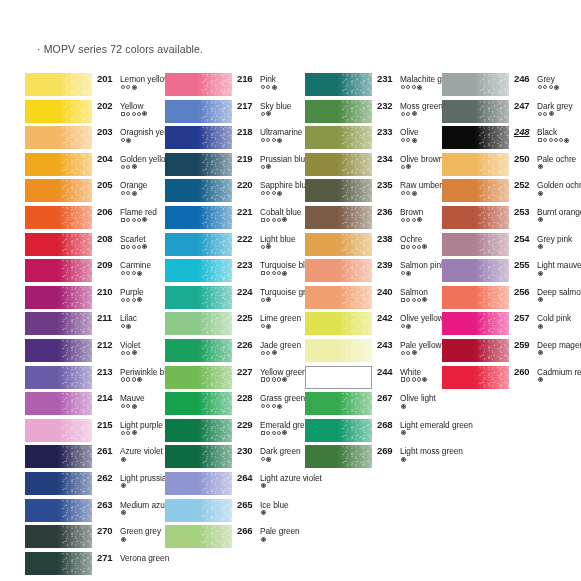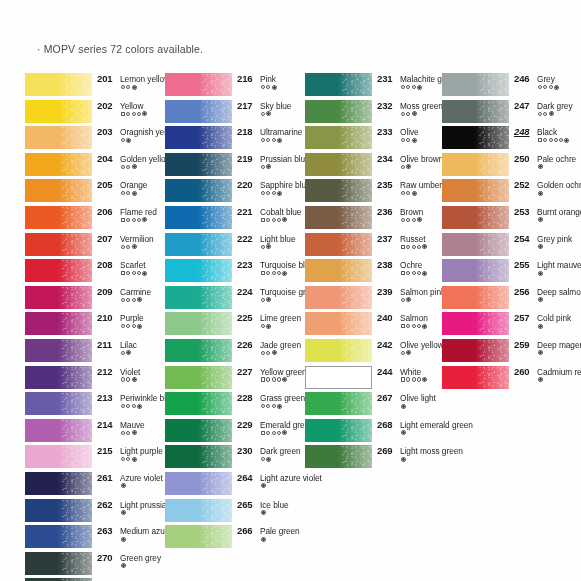--- a/index.html
+++ b/index.html
@@ -237,36 +237,20 @@
             <span class="mk square"></span>
             <span class="mk circle"></span>
             <span class="mk circle"></span>
             <span class="mk circle"></span>
             <span class="mk star"></span>
           </div>
         </div>
       </div>
       <div class="row">
         <div class="swatch">
-          <div class="base" style="background: rgb(224, 58, 40);"></div>
-          <div class="grain"></div>
-          <div class="fade"></div>
-        </div>
-        <div class="info">
-          <div class="code">207</div>
-          <div class="cname">Vermilion</div>
-          <div class="marks">
-            <span class="mk circle"></span>
-            <span class="mk circle"></span>
-            <span class="mk star"></span>
-          </div>
-        </div>
-      </div>
-      <div class="row">
-        <div class="swatch">
           <div class="base" style="background: rgb(219, 31, 53);"></div>
           <div class="grain"></div>
           <div class="fade"></div>
         </div>
         <div class="info">
           <div class="code">208</div>
           <div class="cname">Scarlet</div>
           <div class="marks">
             <span class="mk square"></span>
             <span class="mk circle"></span>
@@ -840,38 +824,20 @@
           <div class="marks">
             <span class="mk circle"></span>
             <span class="mk circle"></span>
             <span class="mk circle"></span>
             <span class="mk star"></span>
           </div>
         </div>
       </div>
       <div class="row">
         <div class="swatch">
-          <div class="base" style="background: rgb(200, 98, 58);"></div>
-          <div class="grain"></div>
-          <div class="fade"></div>
-        </div>
-        <div class="info">
-          <div class="code">237</div>
-          <div class="cname">Russet</div>
-          <div class="marks">
-            <span class="mk square"></span>
-            <span class="mk circle"></span>
-            <span class="mk circle"></span>
-            <span class="mk circle"></span>
-            <span class="mk star"></span>
-          </div>
-        </div>
-      </div>
-      <div class="row">
-        <div class="swatch">
           <div class="base" style="background: rgb(224, 162, 74);"></div>
           <div class="grain"></div>
           <div class="fade"></div>
         </div>
         <div class="info">
           <div class="code">238</div>
           <div class="cname">Ochre</div>
           <div class="marks">
             <span class="mk square"></span>
             <span class="mk circle"></span>
@@ -917,20 +883,36 @@
       <div class="row">
         <div class="swatch">
           <div class="base" style="background: rgb(223, 226, 79);"></div>
           <div class="grain"></div>
           <div class="fade"></div>
         </div>
         <div class="info">
           <div class="code">242</div>
           <div class="cname">Olive yellow</div>
           <div class="marks">
+            <span class="mk circle"></span>
+            <span class="mk star"></span>
+          </div>
+        </div>
+      </div>
+      <div class="row">
+        <div class="swatch">
+          <div class="base" style="background: rgb(238, 239, 168);"></div>
+          <div class="grain"></div>
+          <div class="fade"></div>
+        </div>
+        <div class="info">
+          <div class="code">243</div>
+          <div class="cname">Pale yellow</div>
+          <div class="marks">
+            <span class="mk circle"></span>
             <span class="mk circle"></span>
             <span class="mk star"></span>
           </div>
         </div>
       </div>
       <div class="row">
         <div class="swatch outlined">
           <div class="base" style="background: rgb(255, 255, 255);"></div>
           <div class="grain"></div>
           <div class="fade"></div>

